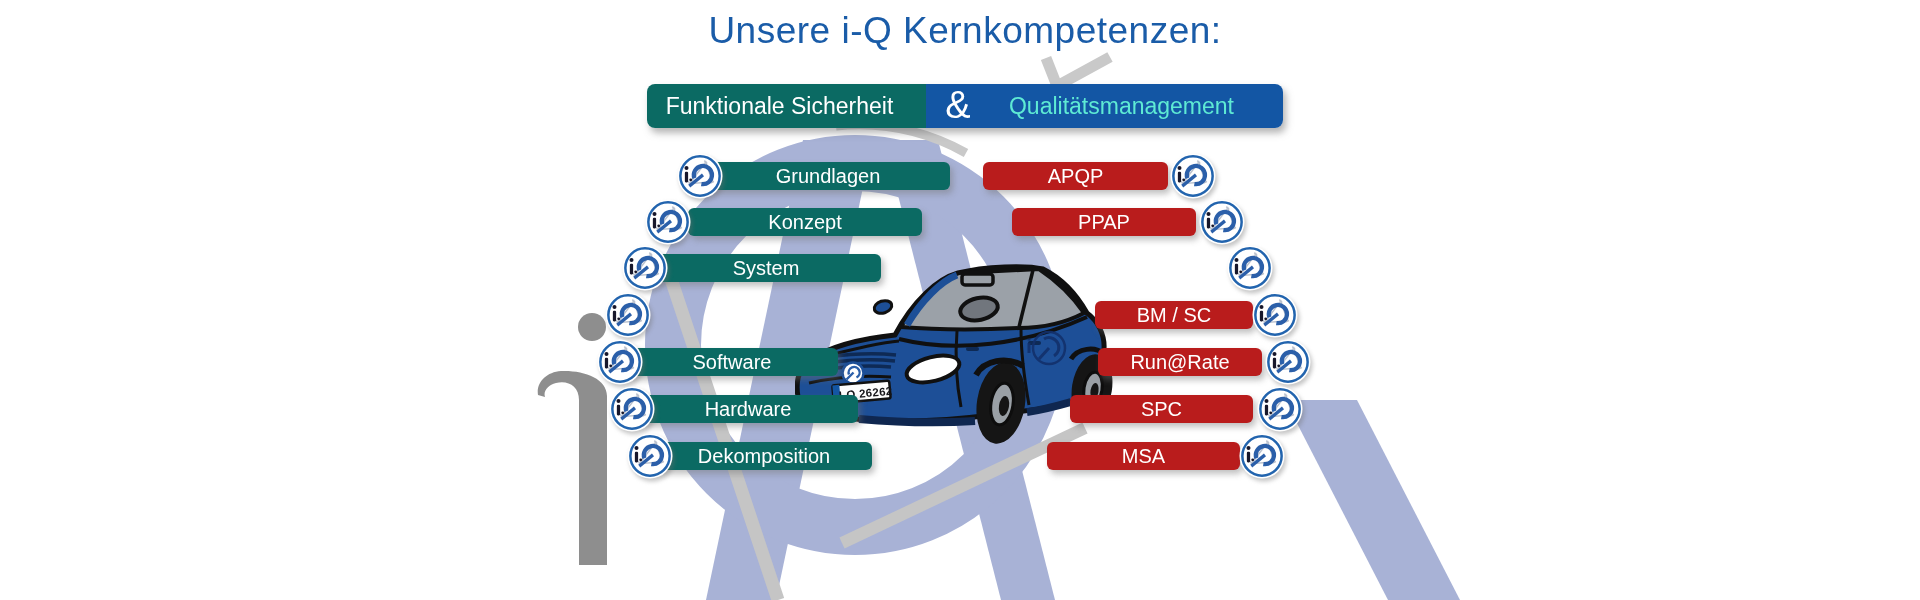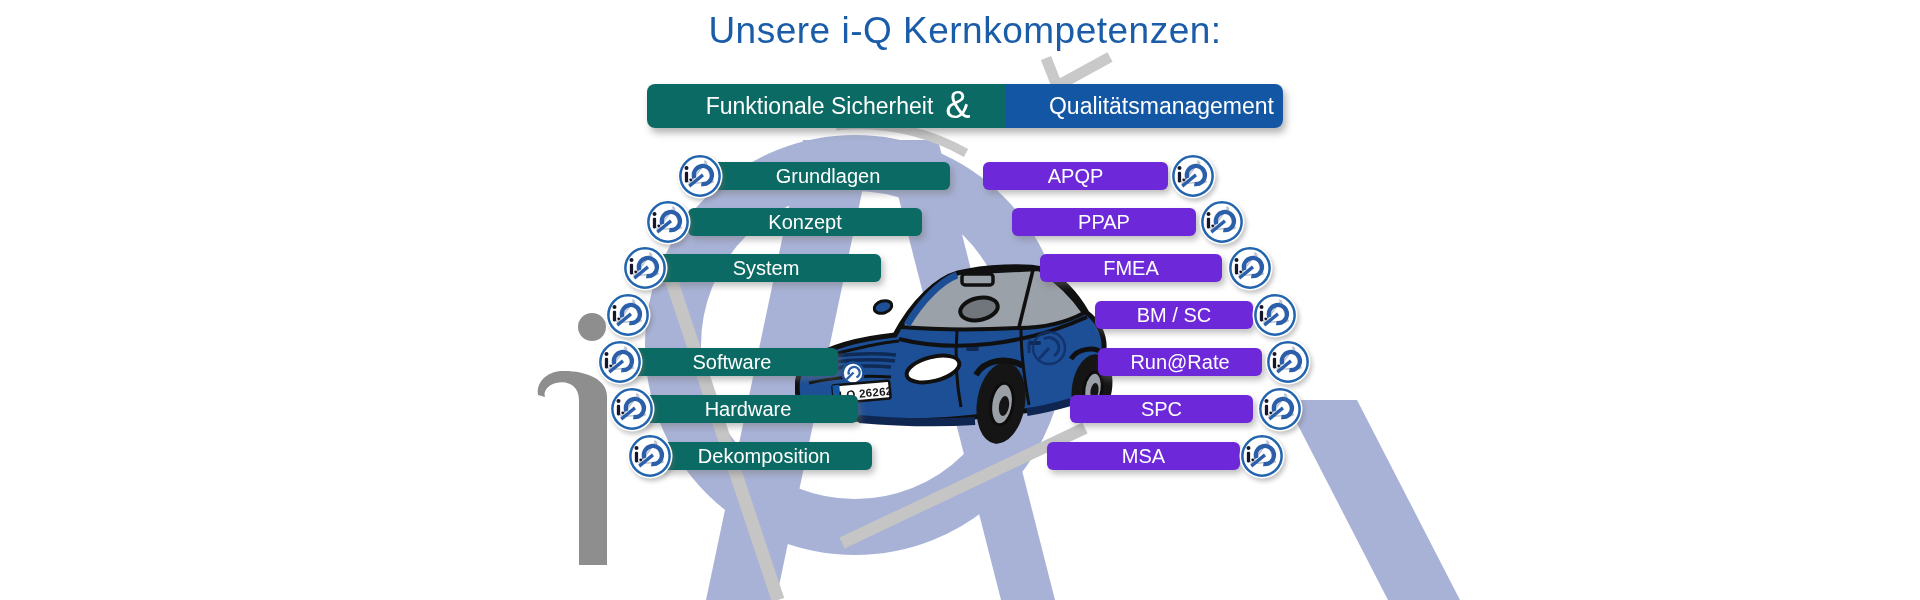--- a/index.html
+++ b/index.html
@@ -11,41 +11,41 @@
   .page-title{
     position:absolute;left:465px;top:10px;width:1000px;text-align:center;
     font-size:37px;font-weight:normal;color:#1A5CA8;letter-spacing:0.5px;z-index:4;
   }
 
   .header-bar{
     position:absolute;left:647px;top:84px;width:636px;height:44px;border-radius:8px;
     display:flex;z-index:4;box-shadow:3px 5px 7px rgba(110,110,110,.5);overflow:visible;
   }
   .header-left{
-    background:#0B6A63;width:359px;height:44px;border-radius:8px 0 0 8px;
+    background:#0B6A63;width:279px;height:44px;border-radius:8px 0 0 8px;
     display:flex;align-items:center;justify-content:center;color:#fff;font-size:23px;
     padding-right:14px;box-sizing:border-box;
   }
   .header-right{
     background:#1356A4;flex:1;height:44px;border-radius:0 8px 8px 0;
-    display:flex;align-items:center;justify-content:center;color:#ffffff;font-size:23px;
+    display:flex;align-items:center;justify-content:center;color:#5eead4;font-size:23px;
     padding-left:34px;box-sizing:border-box;
   }
   .header-amp{
     position:absolute;left:311px;top:-4px;transform:translateX(-50%);
     color:#fff;font-size:38px;font-weight:normal;line-height:50px;z-index:5;
   }
 
   .bar{
     position:absolute;height:28px;border-radius:6px;display:flex;align-items:center;justify-content:center;
     color:#fff;font-weight:normal;font-size:20px;z-index:2;
     box-shadow:3px 4px 6px rgba(115,115,115,.45);white-space:nowrap;
   }
   .teal{background:#0B6A63;}
-  .blue{background:#6d28d9;}
+  .blue{background:#b91c1c;}
 
   .badge{
     position:absolute;width:46px;height:46px;z-index:3;
     filter:drop-shadow(2px 3px 2px rgba(110,110,110,.4));
   }
 
   .car{position:absolute;left:795px;top:253px;width:322px;height:195px;z-index:1;}
 </style>
 </head>
 <body>
@@ -209,23 +209,20 @@
   <svg class="badge" style="left:627px;top:433px">
       <use href="#iq-badge"></use>
     </svg>
 
   <div class="bar blue" style="left:983px;top:162px;width:185px">
       <span>APQP</span>
     </div>
   <div class="bar blue" style="left:1012px;top:208px;width:184px">
       <span>PPAP</span>
     </div>
-  <div class="bar blue" style="left:1040px;top:254px;width:182px">
-      <span>FMEA</span>
-    </div>
   <div class="bar blue" style="left:1095px;top:301px;width:158px">
       <span>BM / SC</span>
     </div>
   <div class="bar blue" style="left:1098px;top:348px;width:164px">
       <span>Run@Rate</span>
     </div>
   <div class="bar blue" style="left:1070px;top:395px;width:183px">
       <span>SPC</span>
     </div>
   <div class="bar blue" style="left:1047px;top:442px;width:193px">

